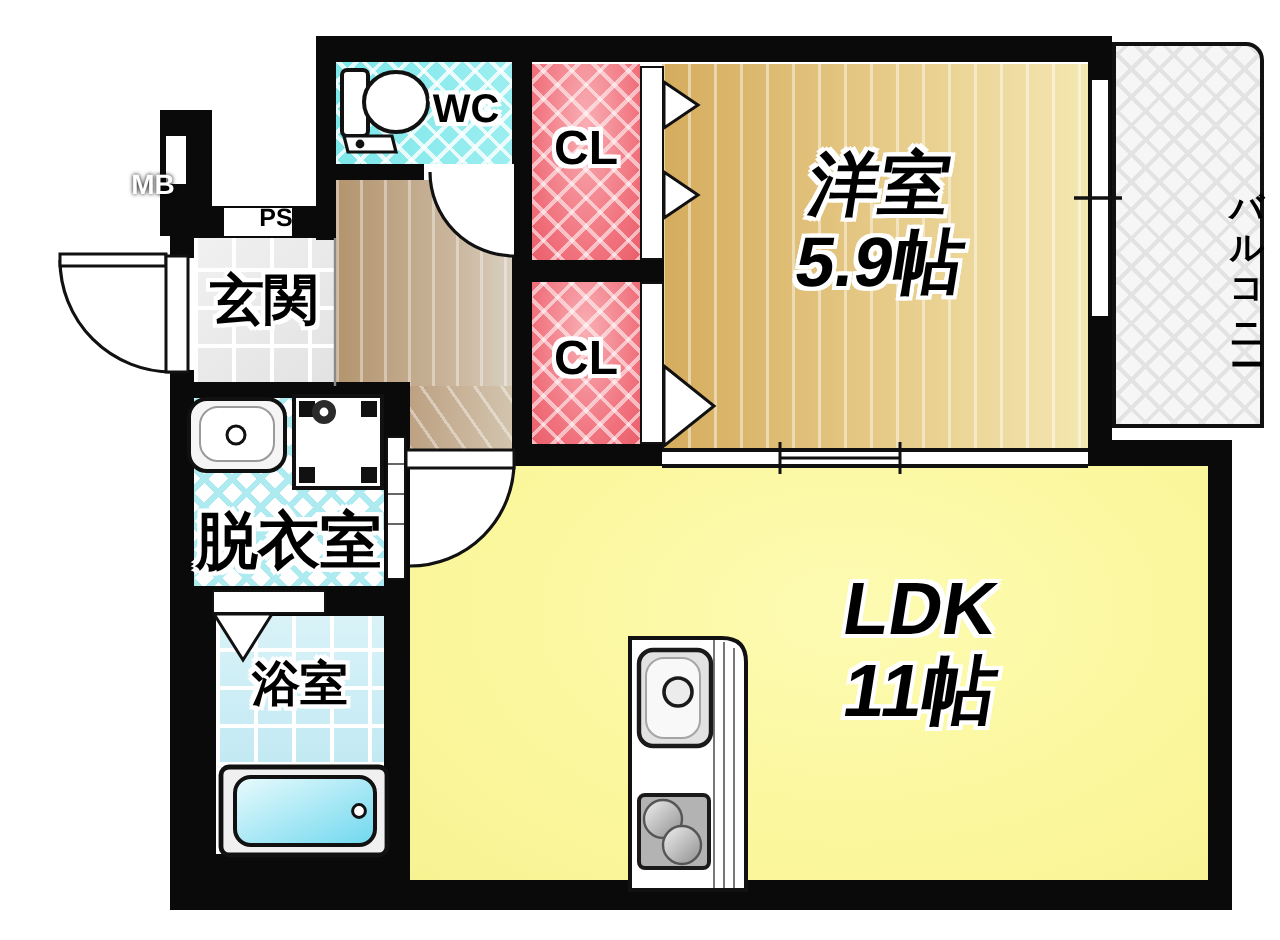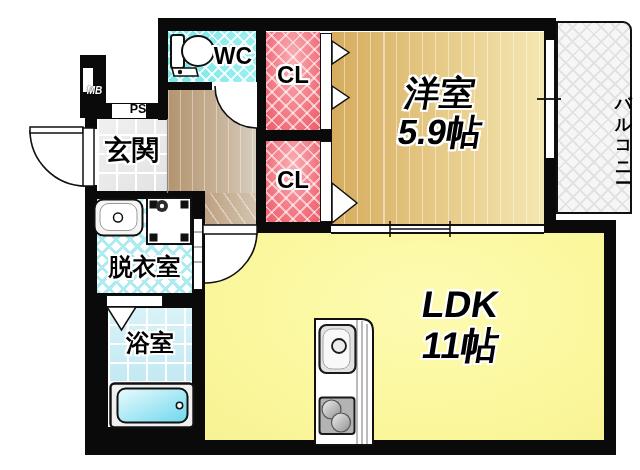--- a/index.html
+++ b/index.html
@@ -194,31 +194,31 @@
       <circle cx="341" cy="422.5" r="9.5" fill="url(#burner)" stroke="#555" stroke-width="1.2"></circle>
     </g>
 
     <g>
       <rect x="110.5" y="383.5" width="83" height="44" rx="4" fill="#f0f0f0" stroke="#111" stroke-width="2.4"></rect>
       <rect x="117.5" y="388.5" width="70" height="34" rx="8" fill="url(#tubg)" stroke="#111" stroke-width="2"></rect>
       <circle cx="179.5" cy="405.5" r="3.2" fill="#fff" stroke="#111" stroke-width="1.5"></circle>
     </g>
   </svg>
 
-  <div class="olabel" style="left:204px;top:44px;width:58px;font-size:23px;">WC</div>
+  <div class="olabel" style="left:204px;top:44px;width:58px;font-size:20px;">WC</div>
   <div class="olabel" style="left:266px;top:62px;width:54px;font-size:24px;">CL</div>
   <div class="olabel" style="left:266px;top:167px;width:54px;font-size:24px;">CL</div>
   <div class="olabel" style="left:336px;top:74px;width:208px;font-size:35px;">
     <span class="it">洋室</span><br>
     <span class="it">5.9帖</span>
   </div>
   <div class="olabel vtext" style="left:556px;top:60px;width:76px;height:140px;font-size:17px;font-weight:600;text-shadow:none;display:flex;justify-content:center;">バルコニー</div>
   <div class="olabel" style="left:97px;top:136px;width:70px;font-size:27px;font-family:Liberation Serif, serif;">玄関</div>
-  <div class="olabel" style="left:97px;top:254px;width:95px;font-size:24px;">脱衣室</div>
+  <div class="olabel" style="left:97px;top:254px;width:95px;font-size:31px;">脱衣室</div>
   <div class="olabel" style="left:108px;top:330px;width:84px;font-size:24px;text-align:center;">浴室</div>
   <div class="olabel" style="left:345px;top:285px;width:230px;font-size:37px;">
     <span class="it">LDK</span><br>
     <span class="it">11帖</span>
   </div>
-  <div class="olabel" style="left:81px;top:85px;width:27px;font-size:10px;color:#fff;text-shadow:0 0 2px #000;z-index:6;font-style:italic;">MB</div>
+  <div class="olabel" style="left:63px;top:85px;width:27px;font-size:14px;color:#fff;text-shadow:0 0 2px #000;z-index:6;">MB</div>
   <div class="olabel" style="left:112px;top:103px;width:52px;font-size:12.5px;text-shadow:none;z-index:6;">PS</div>
 
 </div>
 
 </body></html>

